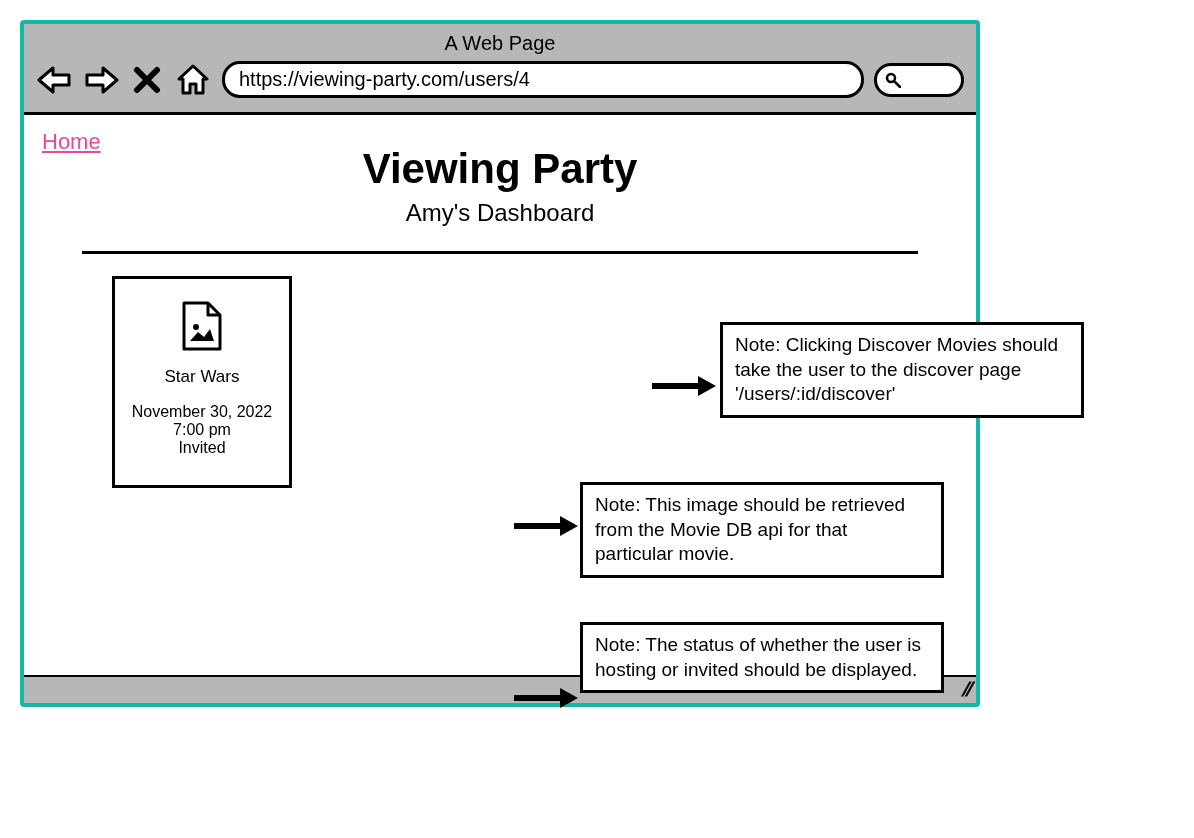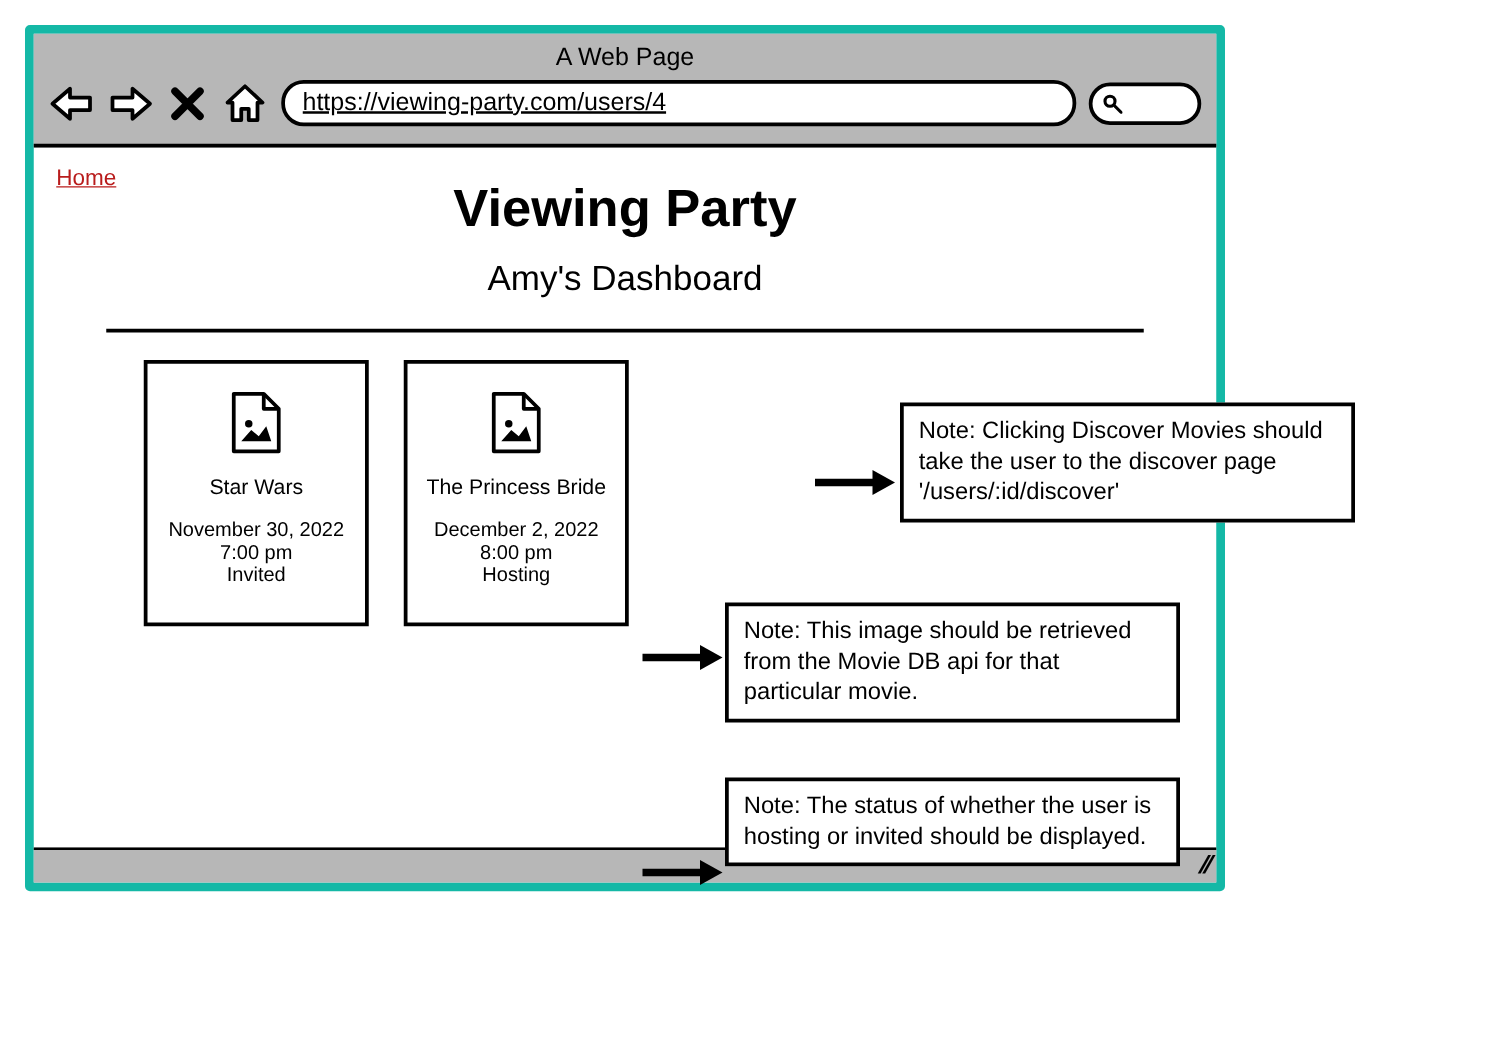--- a/index.html
+++ b/index.html
@@ -7,40 +7,39 @@
       margin: 0;
       padding: 0;
     }
     body {
       font-family: "Comic Sans MS", "Segoe Script", cursive, sans-serif;
       background: #fff;
       padding: 20px;
     }
     .browser-window {
       width: 960px;
-      border: 7px solid #14b8a6;
+      border: 4px solid #14b8a6;
       border-radius: 4px;
       background: #fff;
       position: relative;
     }
     .browser-chrome {
       background: #b7b7b7;
       border-bottom: 3px solid #000;
       padding: 6px 12px 14px 12px;
     }
     .chrome-title {
       text-align: center;
       font-size: 20px;
       padding: 2px 0 6px 0;
     }
     .chrome-row {
       display: flex;
       align-items: center;
       gap: 10px;
-      text-decoration: underline;
     }
     .nav-icons {
       display: flex;
       align-items: center;
       gap: 8px;
     }
     .nav-icon {
       width: 38px;
       height: 34px;
       display: flex;
@@ -65,35 +64,35 @@
       display: flex;
       align-items: center;
       padding-left: 8px;
     }
     .page-body {
       padding: 14px 18px 8px 18px;
       min-height: 560px;
       position: relative;
     }
     .home-link {
-      color: #b91c1c;
+      color: #ec4899;
       text-decoration: underline;
-      font-size: 18px;
+      font-size: 22px;
       text-align: center;
     }
     .title {
       text-align: center;
       font-size: 42px;
       font-weight: 700;
       margin-top: -10px;
     }
     .subtitle {
       text-align: center;
-      font-size: 28px;
-      margin-top: 16px;
+      font-size: 24px;
+      margin-top: 6px;
     }
     .discover-wrap {
       display: flex;
       justify-content: center;
       margin-top: 18px;
     }
     .discover-btn {
       position: relative;
       background: #fff;
       border: 3px solid #000;
@@ -241,34 +240,20 @@
                 <circle cx="16" cy="28" r="3" fill="#000"></circle>
                 <path d="M10 42 L18 33 L24 38 L30 30 L34 42 Z" fill="#000"></path>
               </svg>
           </div>
           <div class="card-title">Star Wars</div>
           <div class="card-date">November 30, 2022</div>
           <div class="card-time">7:00 pm</div>
           <div class="card-status">Invited</div>
         </div>
 
-        <div class="card">
-          <div class="card-img">
-            <svg width="44" height="54" viewBox="0 0 44 54">
-                <path d="M4 4 L28 4 L40 16 L40 50 L4 50 Z" fill="#fff" stroke="#000" stroke-width="3" stroke-linejoin="round"></path>
-                <path d="M28 4 L28 16 L40 16" fill="none" stroke="#000" stroke-width="3" stroke-linejoin="round"></path>
-                <circle cx="16" cy="28" r="3" fill="#000"></circle>
-                <path d="M10 42 L18 33 L24 38 L30 30 L34 42 Z" fill="#000"></path>
-              </svg>
-          </div>
-          <div class="card-title">The Princess Bride</div>
-          <div class="card-date">December 2, 2022</div>
-          <div class="card-time">8:00 pm</div>
-          <div class="card-status">Hosting</div>
-        </div>
 
       </div>
     </div>
 
     <div class="footer-bar">
       <span class="resize-handle">//</span>
     </div>
 
   </div>
 

